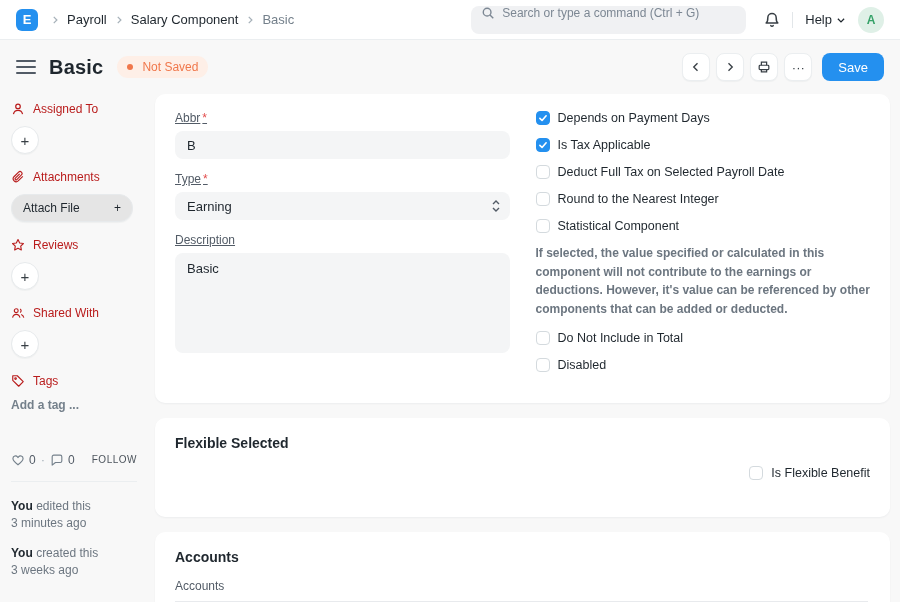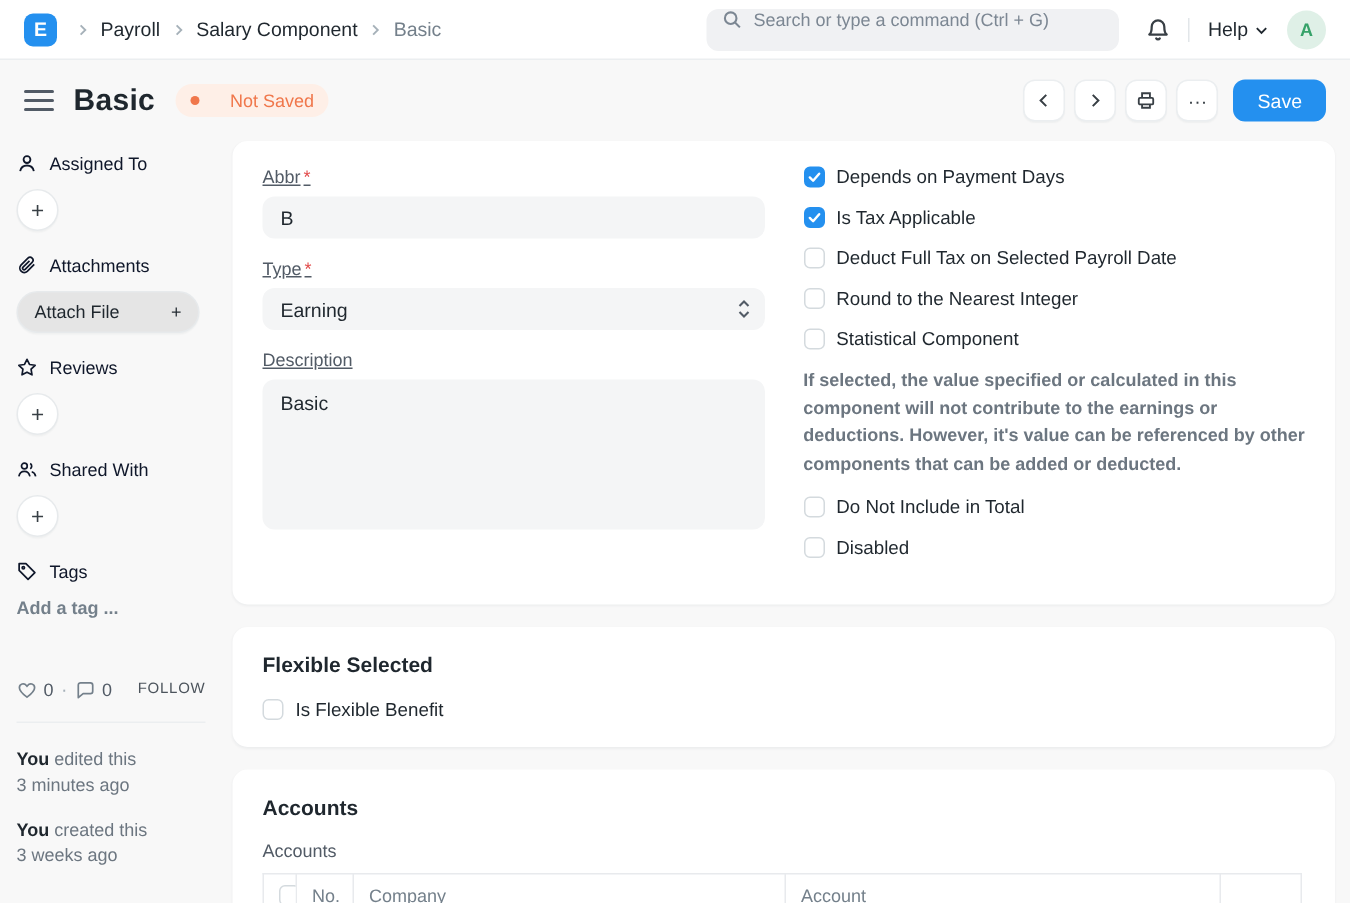--- a/index.html
+++ b/index.html
@@ -29,32 +29,32 @@
   .avatar { width:26px; height:26px; border-radius:50%; background:#dff0e7; color:#36a269;
     font-size:12px; font-weight:bold; display:flex; align-items:center; justify-content:center; }
 
   
   .page-head { position:absolute; top:40px; left:0; width:900px; height:54px;
     display:flex; align-items:center; padding:0 16px; }
   .burger { width:20px; display:flex; flex-direction:column; gap:4px; cursor:pointer; margin-right:13px; }
   .burger span { height:2px; background:#525b66; border-radius:1px; }
   .page-title { font-size:20px; font-weight:bold; letter-spacing:.2px; }
   .status-badge { margin-left:14px; background:#feefe7; color:#f0774b; font-size:12px;
-    height:22px; border-radius:11px; display:flex; align-items:center; gap:20px; padding:0 10px; }
+    height:22px; border-radius:11px; display:flex; align-items:center; gap:9px; padding:0 10px; }
   .status-dot { width:6px; height:6px; border-radius:50%; background:#f0774b; }
   .head-actions { margin-left:auto; display:flex; align-items:center; gap:6px; }
   .icon-btn { height:28px; min-width:28px; padding:0 6px; background:#fff; border:1px solid #ebeef0;
     border-radius:8px; display:flex; align-items:center; justify-content:center; color:#383f45;
     cursor:pointer; font-size:13px; box-shadow:0 1px 1px rgba(25,39,52,.04); }
   .btn-primary { height:28px; padding:0 16px; background:#2490ef; color:#fff; border:none;
     border-radius:8px; font-size:13px; font-family:inherit; cursor:pointer; margin-left:4px; }
 
   
   .sidebar { position:absolute; top:94px; left:0; width:155px; padding:8px 14px 0 11px; }
-  .sb-label { display:flex; align-items:center; gap:8px; font-size:12px; color:#0f172a; margin-bottom:10px; }
+  .sb-label { display:flex; align-items:center; gap:8px; font-size:12px; color:#b91c1c; margin-bottom:10px; }
   .sb-section { margin-bottom:16px; }
   .plus-circle { width:28px; height:28px; border-radius:50%; background:#fff; border:1px solid #e7eaec;
     color:#383f45; font-size:15px; display:flex; align-items:center; justify-content:center;
     cursor:pointer; box-shadow:0 1px 1px rgba(25,39,52,.04); }
   .attach-btn { width:122px; height:28px; background:#e5e5e5; border:1px solid #e7eaec; border-radius:14px;
     display:flex; align-items:center; justify-content:space-between; padding:0 11px; font-size:12px;
     color:#1f272e; cursor:pointer; box-shadow:0 1px 1px rgba(25,39,52,.04); }
   .add-tag { font-size:12px; color:#74808b; cursor:text;font-weight:bold; }
   .likes-row { display:flex; align-items:center; margin-top:40px; width:126px; }
   .like-group { display:flex; align-items:center; gap:4px; color:#525b66; font-size:12px; }
@@ -384,21 +384,21 @@
               </svg>
             </span>
           <span class="check-label">Disabled</span>
         </div>
       </div>
     </div>
   </div>
 
   <div class="card card-pad">
     <div class="section-title">Flexible Selected</div>
-    <div class="check-row" style="margin:15px 0 0;">
+    <div class="check-row" style="margin:15px 0 19px;justify-content:flex-end;">
       <span class="checkbox">
         <svg width="10" height="10" viewBox="0 0 16 16" fill="none" stroke="#fff" stroke-width="2.6" stroke-linecap="round" stroke-linejoin="round">
             <polyline points="3,8.5 6.5,12 13,4.5"></polyline>
           </svg>
         </span>
       <span class="check-label">Is Flexible Benefit</span>
     </div>
   </div>
 
   <div class="card card-pad" style="height:160px;">

